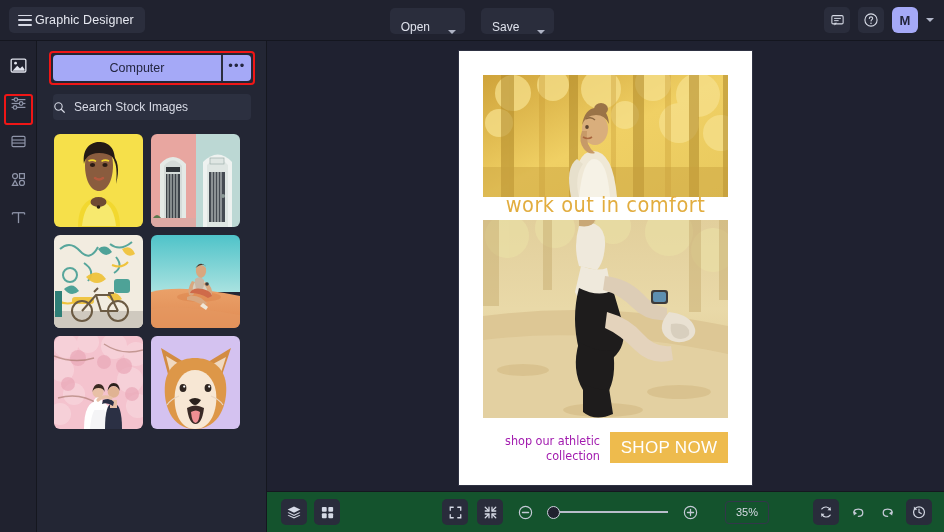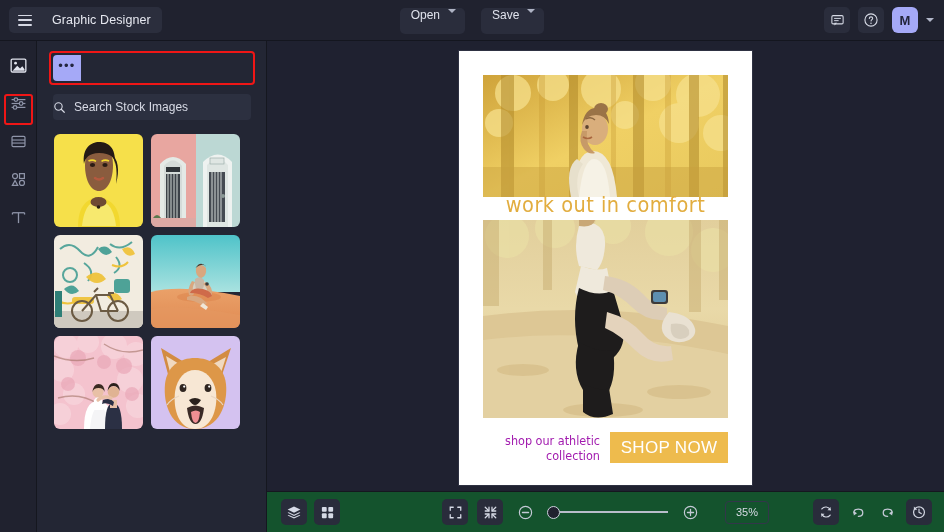--- a/index.html
+++ b/index.html
@@ -13,34 +13,34 @@
   .app { position: relative; width: 944px; height: 532px; background: #1f2130; }
 
   
   .topbar {
     position: absolute; left: 0; top: 0; width: 944px; height: 41px;
     background: #20222f;
     border-bottom: 1px solid #14161f;
     display: flex; align-items: center;
   }
   .brand {
-    display: flex; align-items: center; gap: 20px;
+    display: flex; align-items: center; gap: 3px;
     background: #2b2e3d; border-radius: 5px;
     height: 26px; padding: 0 11px 0 9px;
     margin-left: 9px;
   }
   .hamburger { width: 14px; height: 11px; display: flex; flex-direction: column; justify-content: space-between; }
   .hamburger span { display: block; height: 1.6px; background: #d6d9e4; border-radius: 1px; }
   .brand-name { color: #e6e8f0; font-size: 12.5px; letter-spacing: .1px; }
 
   .top-center { position: absolute; left: 0; right: 0; top: 0; height: 41px;
     display: flex; align-items: center; justify-content: center; gap: 16px; pointer-events: none; }
   .menu-btn {
     pointer-events: auto;
-    display: flex; align-items: flex-start; gap: 8px;
+    display: flex; align-items: flex-end; gap: 18px;
     background: #2a2d3c; border-radius: 5px;
     height: 26px; padding: 0 9px 0 11px;
     color: #dfe2ec; font-size: 12px;
   }
   .caret { width: 0; height: 0; border-left: 4px solid transparent; border-right: 4px solid transparent;
            border-top: 4.5px solid #aeb3c4; margin-top: 1px; }
 
   .top-right { margin-left: auto; display: flex; align-items: center; gap: 8px; padding-right: 10px; }
   .icon-btn {
     width: 26px; height: 26px; border-radius: 5px; background: #2a2d3c;
@@ -258,20 +258,23 @@
         <line x1="18" y1="5.5" x2="18" y2="7.6" stroke="#8f95a9" stroke-width="1.5"></line>
       </svg>
     </div>
     <div class="rail-hl"></div>
   </div>
 
   <div class="panel">
 
     <div class="computer-wrap">
       <div class="split-btn">
+        <div class="split-main">
+          <span>Computer</span>
+        </div>
         <div class="split-more">
           <span>•••</span>
         </div>
       </div>
       <div class="computer-hl"></div>
     </div>
 
     <div class="search-btn">
       <svg width="13" height="13" viewBox="0 0 18 18">
         <circle cx="7.6" cy="7.6" r="5.1" fill="none" stroke="#d8dbe6" stroke-width="1.5"></circle>

